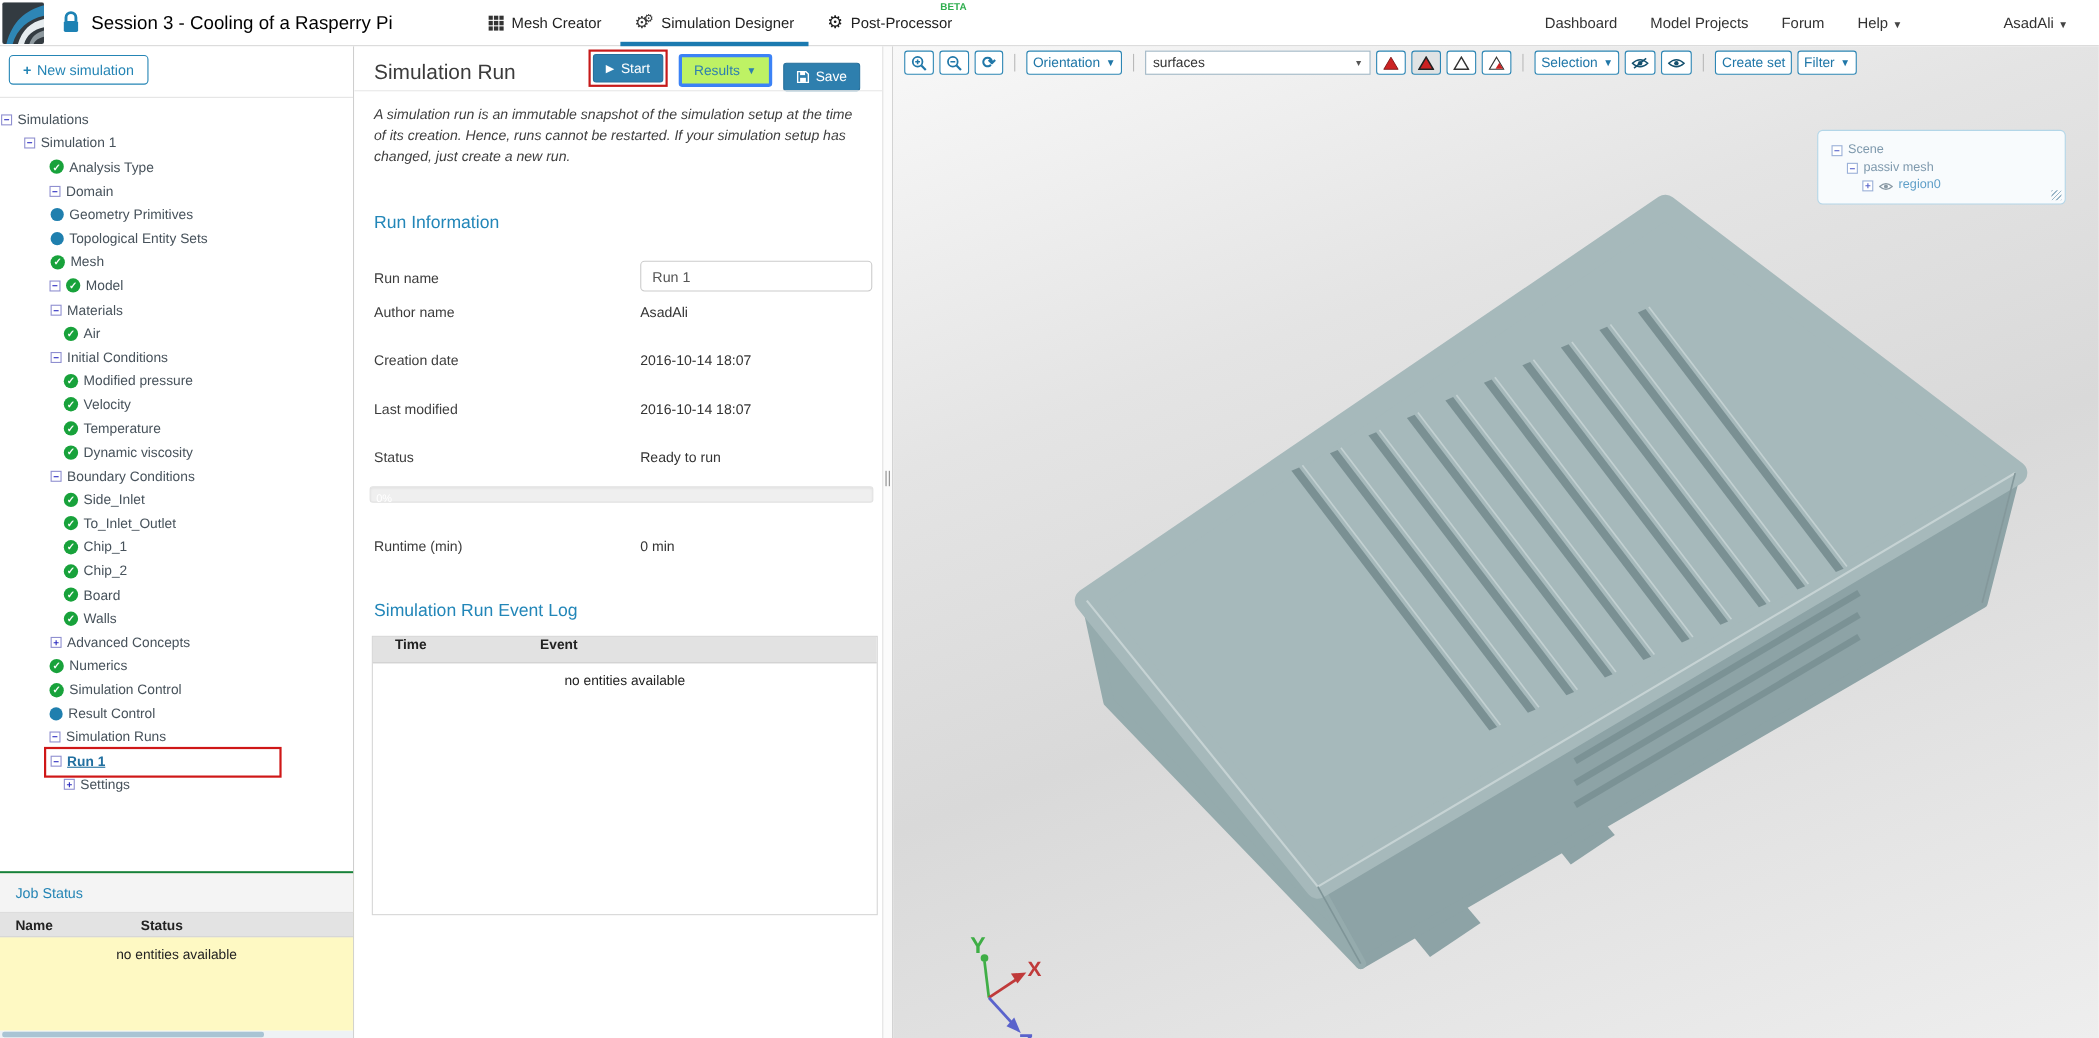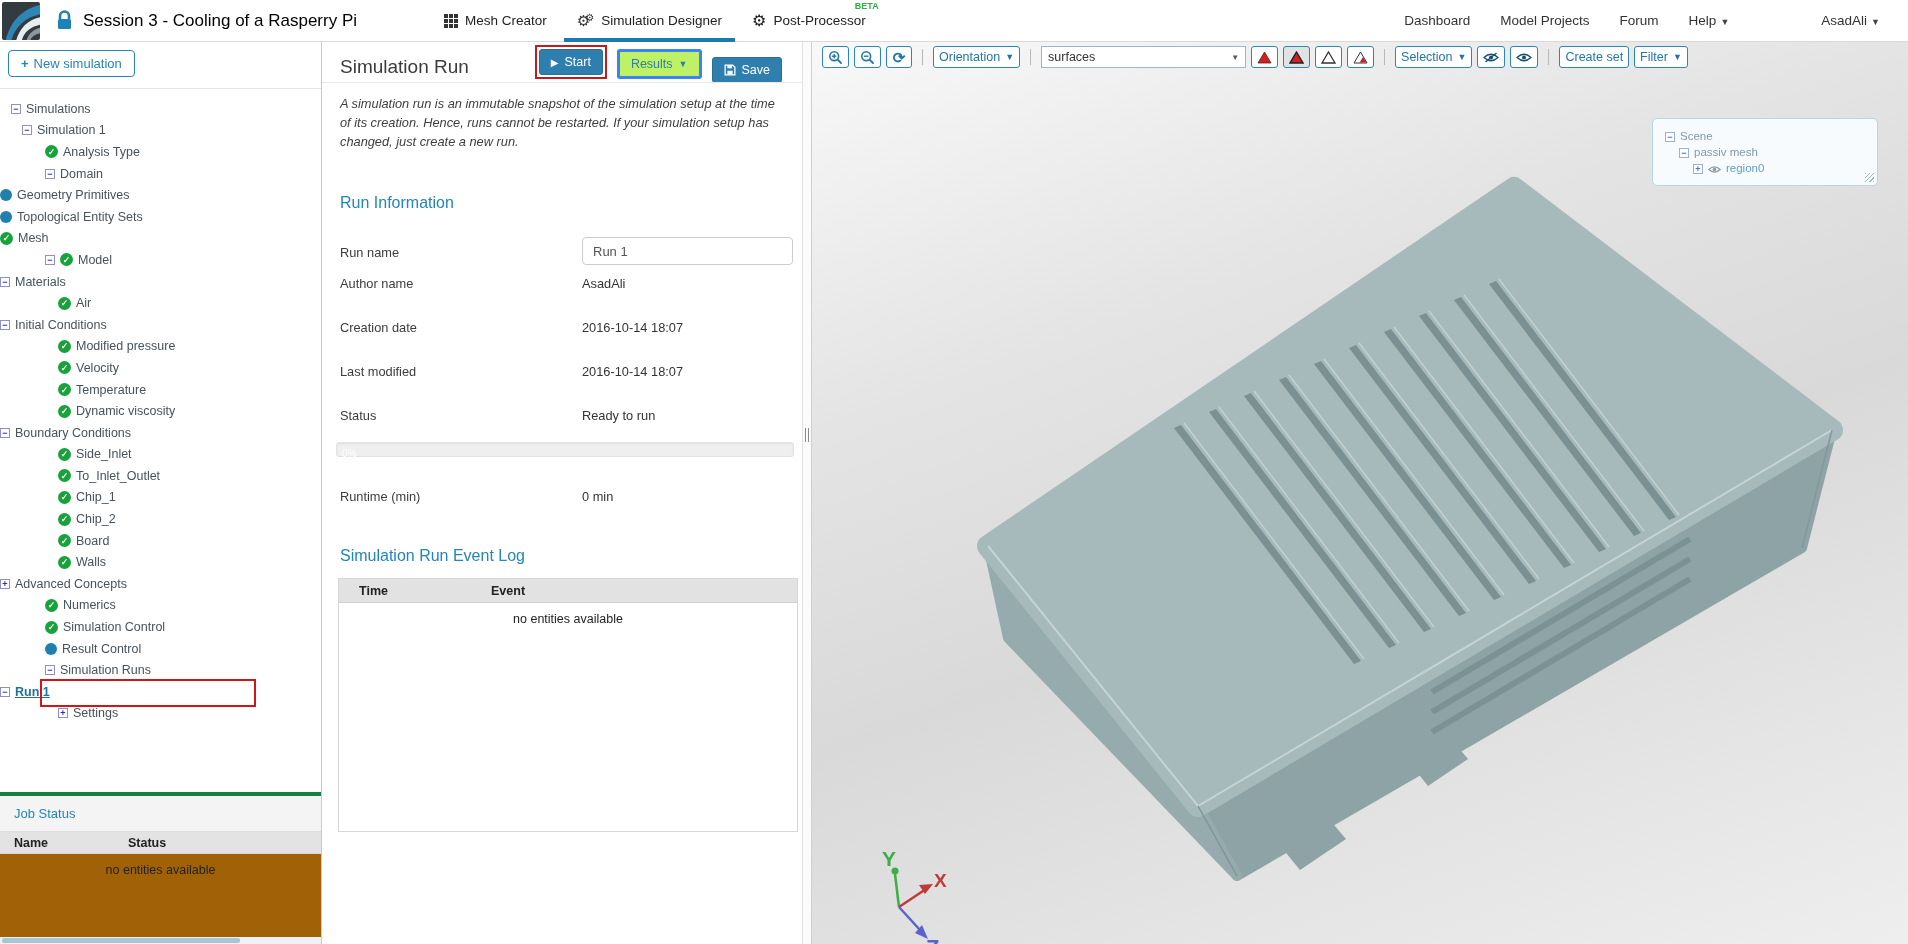--- a/index.html
+++ b/index.html
@@ -27,35 +27,35 @@
   
   .sidebar{position:absolute;top:42px;left:0;width:322px;height:902px;background:#fff;
     border-right:1px solid #c9c9c9}
   .sb-top{height:47px;border-bottom:1px solid #e4e4e4;padding:8px 0 0 8px}
   .btn-new{display:inline-flex;align-items:center;gap:5px;border:1px solid #2585b5;color:#2585b5;
     background:#fff;border-radius:4px;font-size:13px;padding:5px 12px;cursor:pointer}
   .btn-new .plus{font-weight:700;font-size:13px}
 
   .tree{padding-top:9px;font-size:12.5px;color:#47525b}
   .trow{height:21.6px;display:flex;align-items:center;position:relative;cursor:pointer;white-space:nowrap}
-  .lvl-0{padding-left:11px}.lvl-1{padding-left:22px}.lvl-2{padding-left:45px}
-  .lvl-3{}.lvl-4{padding-left:58px}
+  .lvl-0{padding-left:1px}.lvl-1{padding-left:22px}.lvl-2{padding-left:45px}
+  .lvl-3{padding-left:46px}.lvl-4{padding-left:58px}
   .tico{display:none;align-items:center;justify-content:center;margin-right:5px;flex:none}
   .ic-minus,.ic-plus{display:inline-flex;width:10px;height:10px;border:1px solid #8f8fd0;
     background:#fff;color:#2b2bc0;font-size:9px;font-weight:700;line-height:1}
   .ic-minus::before{content:"−";margin:auto}
   .ic-plus::before{content:"+";margin:auto}
   .ic-check{display:inline-flex;width:13px;height:13px;border-radius:50%;background:#18a23b;color:#fff}
   .ic-check::before{content:"✓";margin:auto;font-size:9px;font-weight:700}
   .ic-dot{display:inline-flex;width:12px;height:12px;border-radius:50%;background:#1f7fae}
   .run-active .tlabel{color:#2270a0;font-weight:700;text-decoration:underline}
   .run-active::before{content:"";position:absolute;left:40px;top:-2px;width:212px;height:24px;
     border:2px solid #cf1717;pointer-events:none}
 
-  .job-status{position:absolute;left:0;top:750px;right:0;bottom:7px;border-top:4px solid #15803d;background:#a16207}
+  .job-status{position:absolute;left:0;top:750px;right:0;bottom:7px;border-top:2px solid #15803d;background:#fef9c3}
   .js-band{height:36px;background:#f4f4f4;border-bottom:1px solid #ddd;display:flex;align-items:center;
     padding-left:14px;color:#2585b5;font-size:13px}
   .js-header{height:22px;background:#e3e3e3;display:flex;align-items:center;font-weight:700;
     font-size:12.5px;color:#222;border-bottom:1px solid #d5d5d5}
   .js-header .c1{padding-left:14px;width:128px}
   .js-empty{text-align:center;padding-top:9px;font-size:12.5px;color:#222}
   .sb-hbar{position:absolute;bottom:0;left:0;width:321px;height:7px;background:#eef2f5}
   .sb-hthumb{position:absolute;bottom:1px;left:2px;width:238px;height:5px;background:#a9c4d4;border-radius:2px}
 
   
@@ -72,21 +72,21 @@
     line-height:1.5;color:#3e3e3e}
   .h-blue{position:absolute;left:18px;font-size:16px;color:#2286b8}
   .frow{position:absolute;left:18px;right:14px;font-size:12.8px;color:#3c3c3c}
   .frow .val{position:absolute;left:242px;top:0;color:#333}
   .finput{position:absolute;left:242px;top:-8px;width:211px;height:28px;border:1px solid #ccc;
     border-radius:4px;font-size:13px;color:#555;padding-left:10px;font-family:inherit;background:#fff}
   .progress{position:absolute;top:400px;left:14px;width:458px;height:15px;background:#efefef;
     border:1px solid #e2e2e2;border-radius:3px;box-shadow:inset 0 1px 2px rgba(0,0,0,.06)}
   .progress span{font-size:10px;color:#fff;padding-left:5px;line-height:14px;display:inline-block}
   .etable{position:absolute;top:536px;left:16px;width:460px;height:254px;border:1px solid #d6d6d6}
-  .et-head{height:24px;background:#e2e2e2;display:flex;align-items:center;font-weight:700;
+  .et-head{height:24px;background:#e2e2e2;display:flex;font-weight:700;
     font-size:12.5px;color:#222;border-bottom:1px solid #cfcfcf}
   .et-head .c1{padding-left:20px;width:152px}
   .et-empty{text-align:center;padding-top:9px;font-size:12.5px;color:#222}
 
   
   .splitter{position:absolute;left:802px;top:42px;width:10px;height:902px;background:#fbfbfb;
     border-left:1px solid #e2e2e2;border-right:1px solid #cfcfcf;cursor:col-resize}
   .grip{position:absolute;top:386px;left:2px;width:4px;height:14px;
     border-left:1px solid #8a8a8a;border-right:1px solid #8a8a8a}
 

